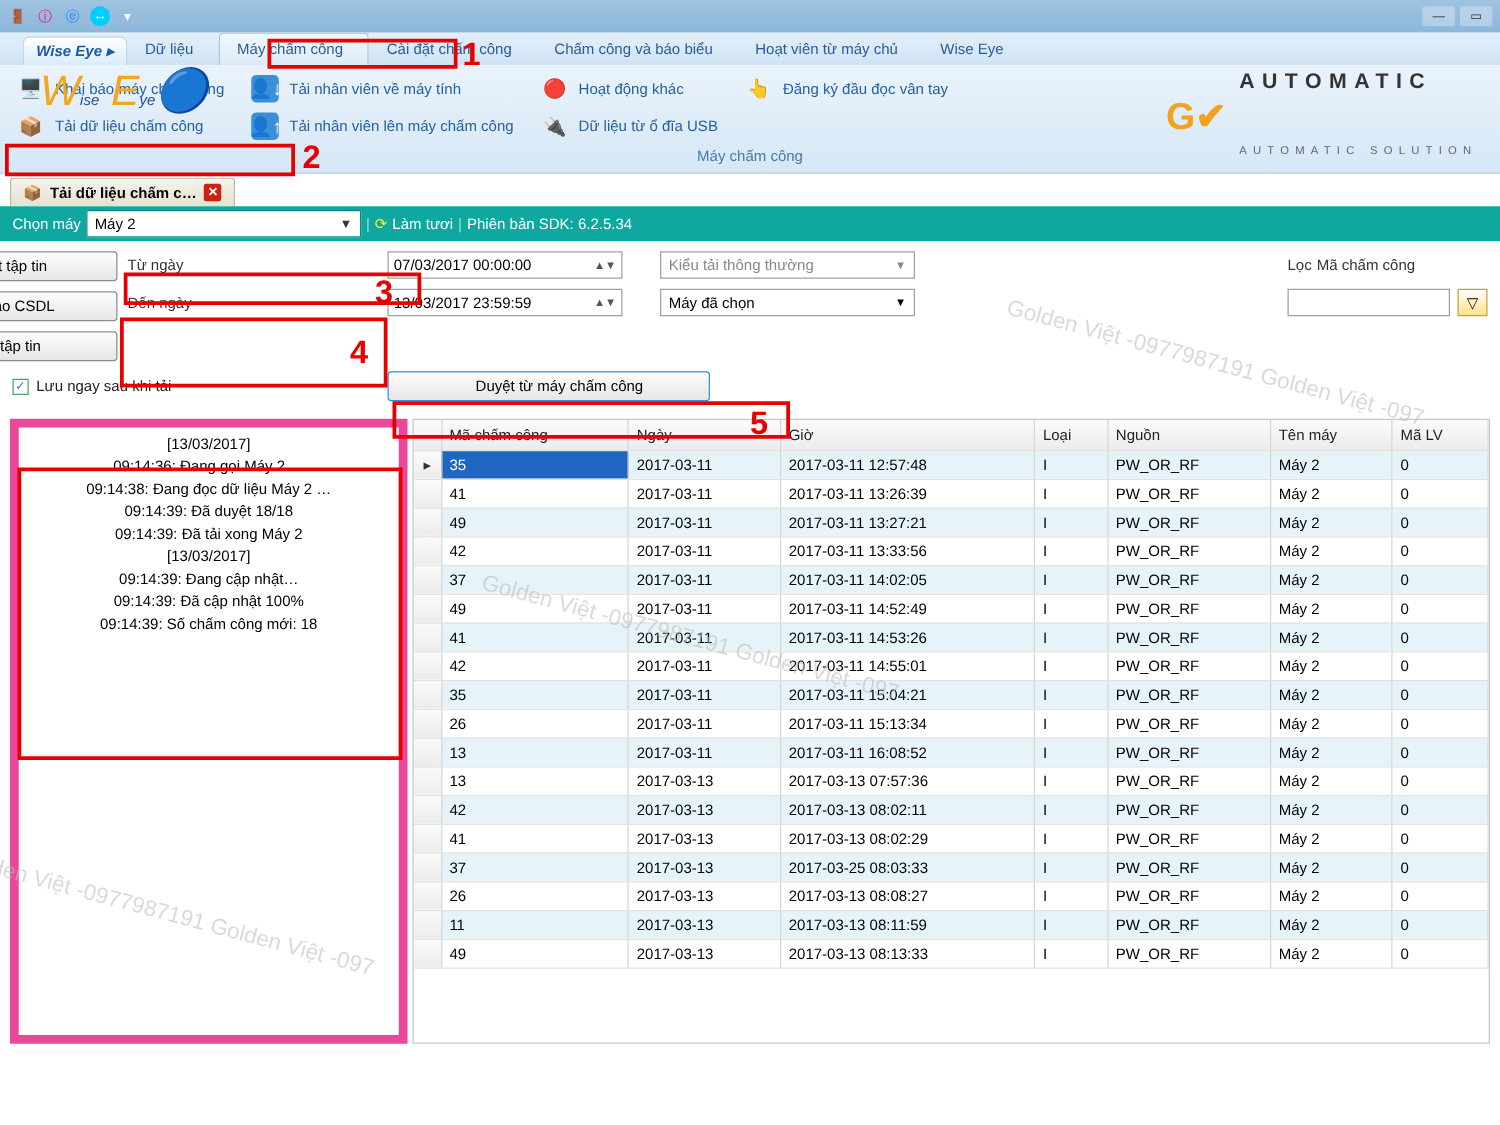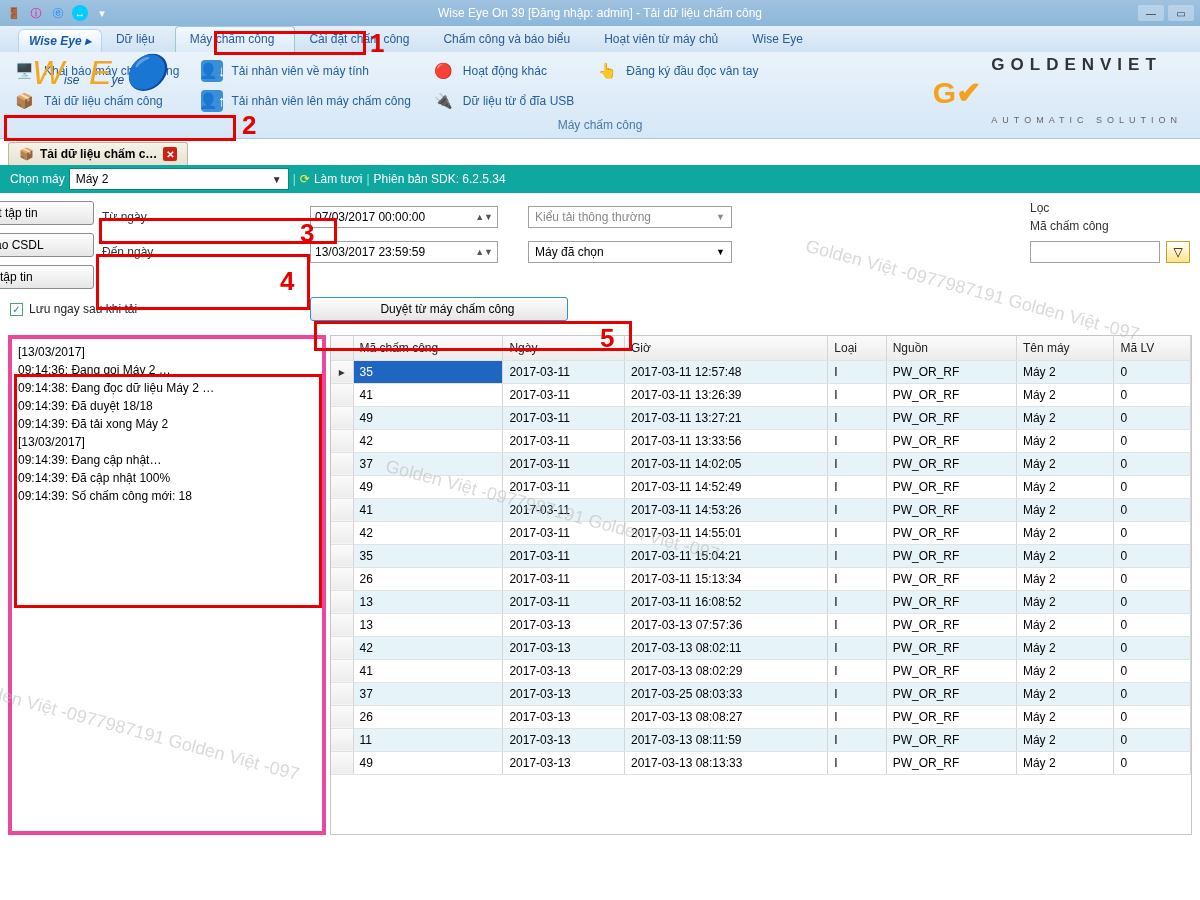--- a/index.html
+++ b/index.html
@@ -46,27 +46,27 @@
 
   
   .filterpanel{ background:#fff; padding:8px 10px 10px; display:grid; grid-template-columns: 84px 200px 210px 1fr auto; column-gap:8px; row-gap:8px; align-items:center; }
   .ftxt{ color:#333;}
   .dateinput{ height:22px; border:1px solid #a1a1a1; background:#fff; display:flex; align-items:center; padding:0 4px; width:188px;}
   .dateinput .step{ margin-left:auto; font-size:9px; color:#555;}
   .combo2{ height:22px; border:1px solid #a1a1a1; background:#fff; display:flex; align-items:center; padding:0 6px; width:204px;}
   .combo2 .arrow{ margin-left:auto; font-size:9px;}
   .winbtn{ height:24px; width:180px; border:1px solid #8c8c8c; background:linear-gradient(#fdfdfd,#e6e6e6); border-radius:3px; display:flex; align-items:center; justify-content:center;}
   .filter-right{ display:flex; flex-direction:column; gap:8px; align-items:flex-end;}
-  .filter-mid{ display:flex; flex-direction:column; gap:4px;}
+  .filter-mid{ display:flex; flex-direction:row; gap:4px;}
   .checkbox{ display:flex; align-items:center; gap:6px; color:#222;}
   .checkbox .box{ width:13px; height:13px; border:1px solid #4a6; background:#fff; display:inline-flex; align-items:center; justify-content:center; font-size:10px; color:#2279c9;}
 
   
   .content{ display:flex; gap:4px; padding:4px 8px 8px;}
-  .logbox{ width:318px; height:500px; border:4px solid #ec4899; background:#fff; padding:4px 6px; color:#000; line-height:18px; white-space:pre-line;}
+  .logbox{ width:318px; height:500px; border:7px solid #ec4899; background:#fff; padding:4px 6px; color:#000; line-height:18px; white-space:pre-line;text-align:center;}
   .tablewrap{ flex:1; border:1px solid #c6c6c6; background:#fff; overflow:hidden;}
   table { border-collapse:collapse; width:100%;}
   th,td{ border-right:1px solid #d6d6d6; border-bottom:1px solid #e2e2e2; padding:4px 6px; text-align:left; white-space:nowrap;}
   th{ background:linear-gradient(#fbfbfb,#ececec); color:#222; font-weight:normal; height:24px;}
   tbody tr:nth-child(odd) td{ background:#e6f4f9;}
   tbody tr:nth-child(even) td{ background:#fff;}
   td.rowhdr{ background:linear-gradient(#fbfbfb,#ececec)!important; width:22px; text-align:center; color:#333;}
   tbody tr.selected td:nth-child(2){ background:#1f66c1 !important; color:#fff;}
 
   
@@ -80,21 +80,20 @@
 <body>
 
 <div class="titlebar">
   <div class="qicons">
     <span>🚪</span>
     <span style="color:#f08;">ⓘ</span>
     <span style="color:#1e90ff;">ⓔ</span>
     <span style="background:#0cf;border-radius:50%;color:#fff;">↔</span>
     <span style="color:#fff;">▾</span>
   </div>
-  <div class="title-text">Wise Eye On 39 [Đăng nhập: admin] - Tải dữ liệu chấm công</div>
   <div class="winbtns">
     <span>—</span>
     <span>▭</span>
   </div>
 </div>
 
 <div class="menubar">
   <div class="brand"><span>Wise Eye</span> ▸</div>
   <div class="tab">Dữ liệu</div>
   <div class="tab active">Máy chấm công</div>
@@ -140,21 +139,21 @@
       <div class="rb-item">
           <span class="ico">👆</span>
           <span>Đăng ký đầu đọc vân tay</span>
         </div>
     </div>
   </div>
   <div class="ribbon-caption">Máy chấm công</div>
   <div class="gv-logo">
     <div class="mark">G✔</div>
     <div class="txt">
-      <div class="big">GOLDENVIET</div>
+      <div class="big">AUTOMATIC</div>
       <div class="small">AUTOMATIC SOLUTION</div>
     </div>
   </div>
 </div>
 
 <div class="doctabs">
   <div class="dtab">
     <span>📦</span>
     <span>Tải dữ liệu chấm c…</span>
     <span class="close">✕</span>

